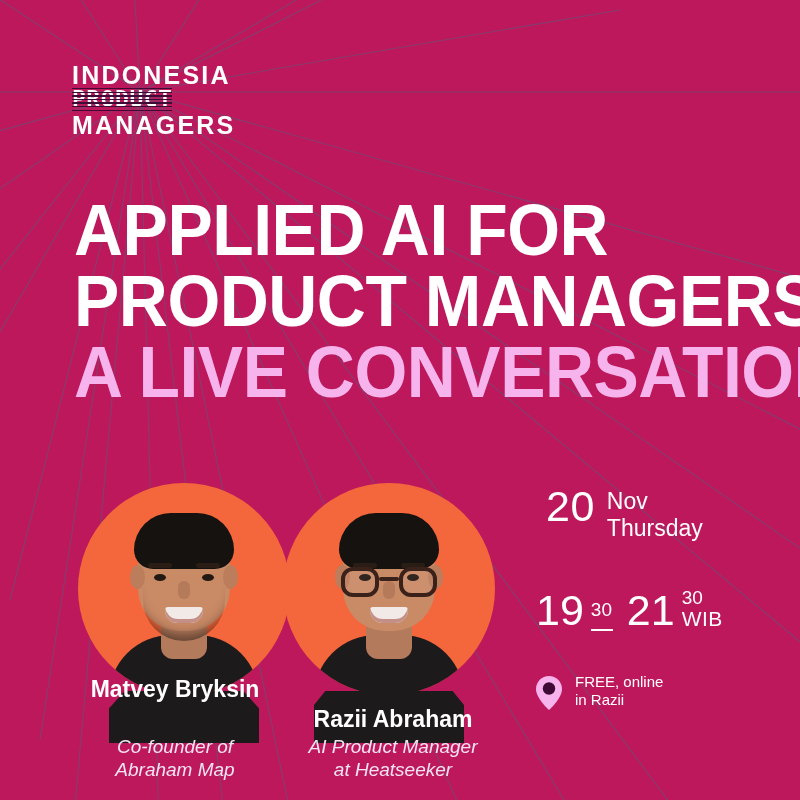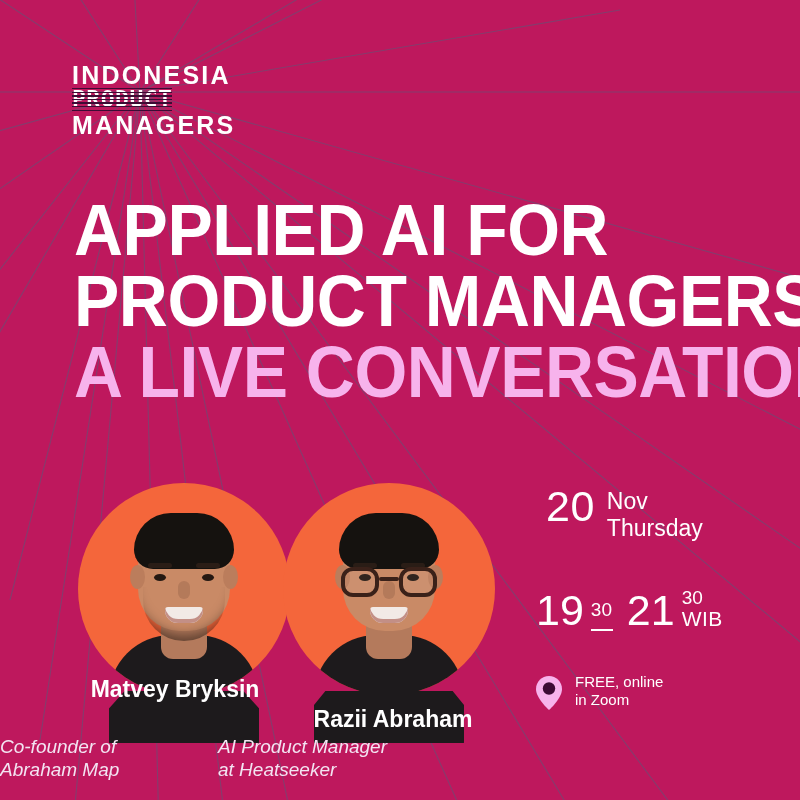--- a/index.html
+++ b/index.html
@@ -130,21 +130,21 @@
     text-align:center;
     white-space:nowrap;
   }
   .spk-role {
     position:absolute; z-index:8;
     font-family:"Liberation Sans", sans-serif;
     font-style:italic;
     font-size:19px;
     line-height:1.22;
     color:#f3e4f2;
-    text-align:left;
+    text-align:center;
     white-space:nowrap;
   }
   .name-a { left:0; top:676px; width:350px; }
   .role-a { left:0; top:735px; width:350px; }
   .name-b { left:218px; top:706px; width:350px; }
   .role-b { left:218px; top:735px; width:350px; }
 
   
   .info { position:absolute; left:536px; top:486px; z-index:6; color:#ffffff; }
 
@@ -330,18 +330,18 @@
       </div>
     </div>
 
     <div class="place-row">
       <svg class="pin" viewBox="0 0 26 34">
         <path d="M13 0C5.8 0 0 5.8 0 13c0 9.6 13 21 13 21s13-11.4 13-21C26 5.8 20.2 0 13 0z" fill="#f7b3ec"></path>
         <circle cx="13" cy="12.5" r="6.2" fill="#3d0b35"></circle>
       </svg>
       <div class="place-text">
         <div>FREE, online</div>
-        <div>in Zoom</div>
+        <div>in Razii</div>
       </div>
     </div>
 
   </div>
 </div>
 
 </body></html>

